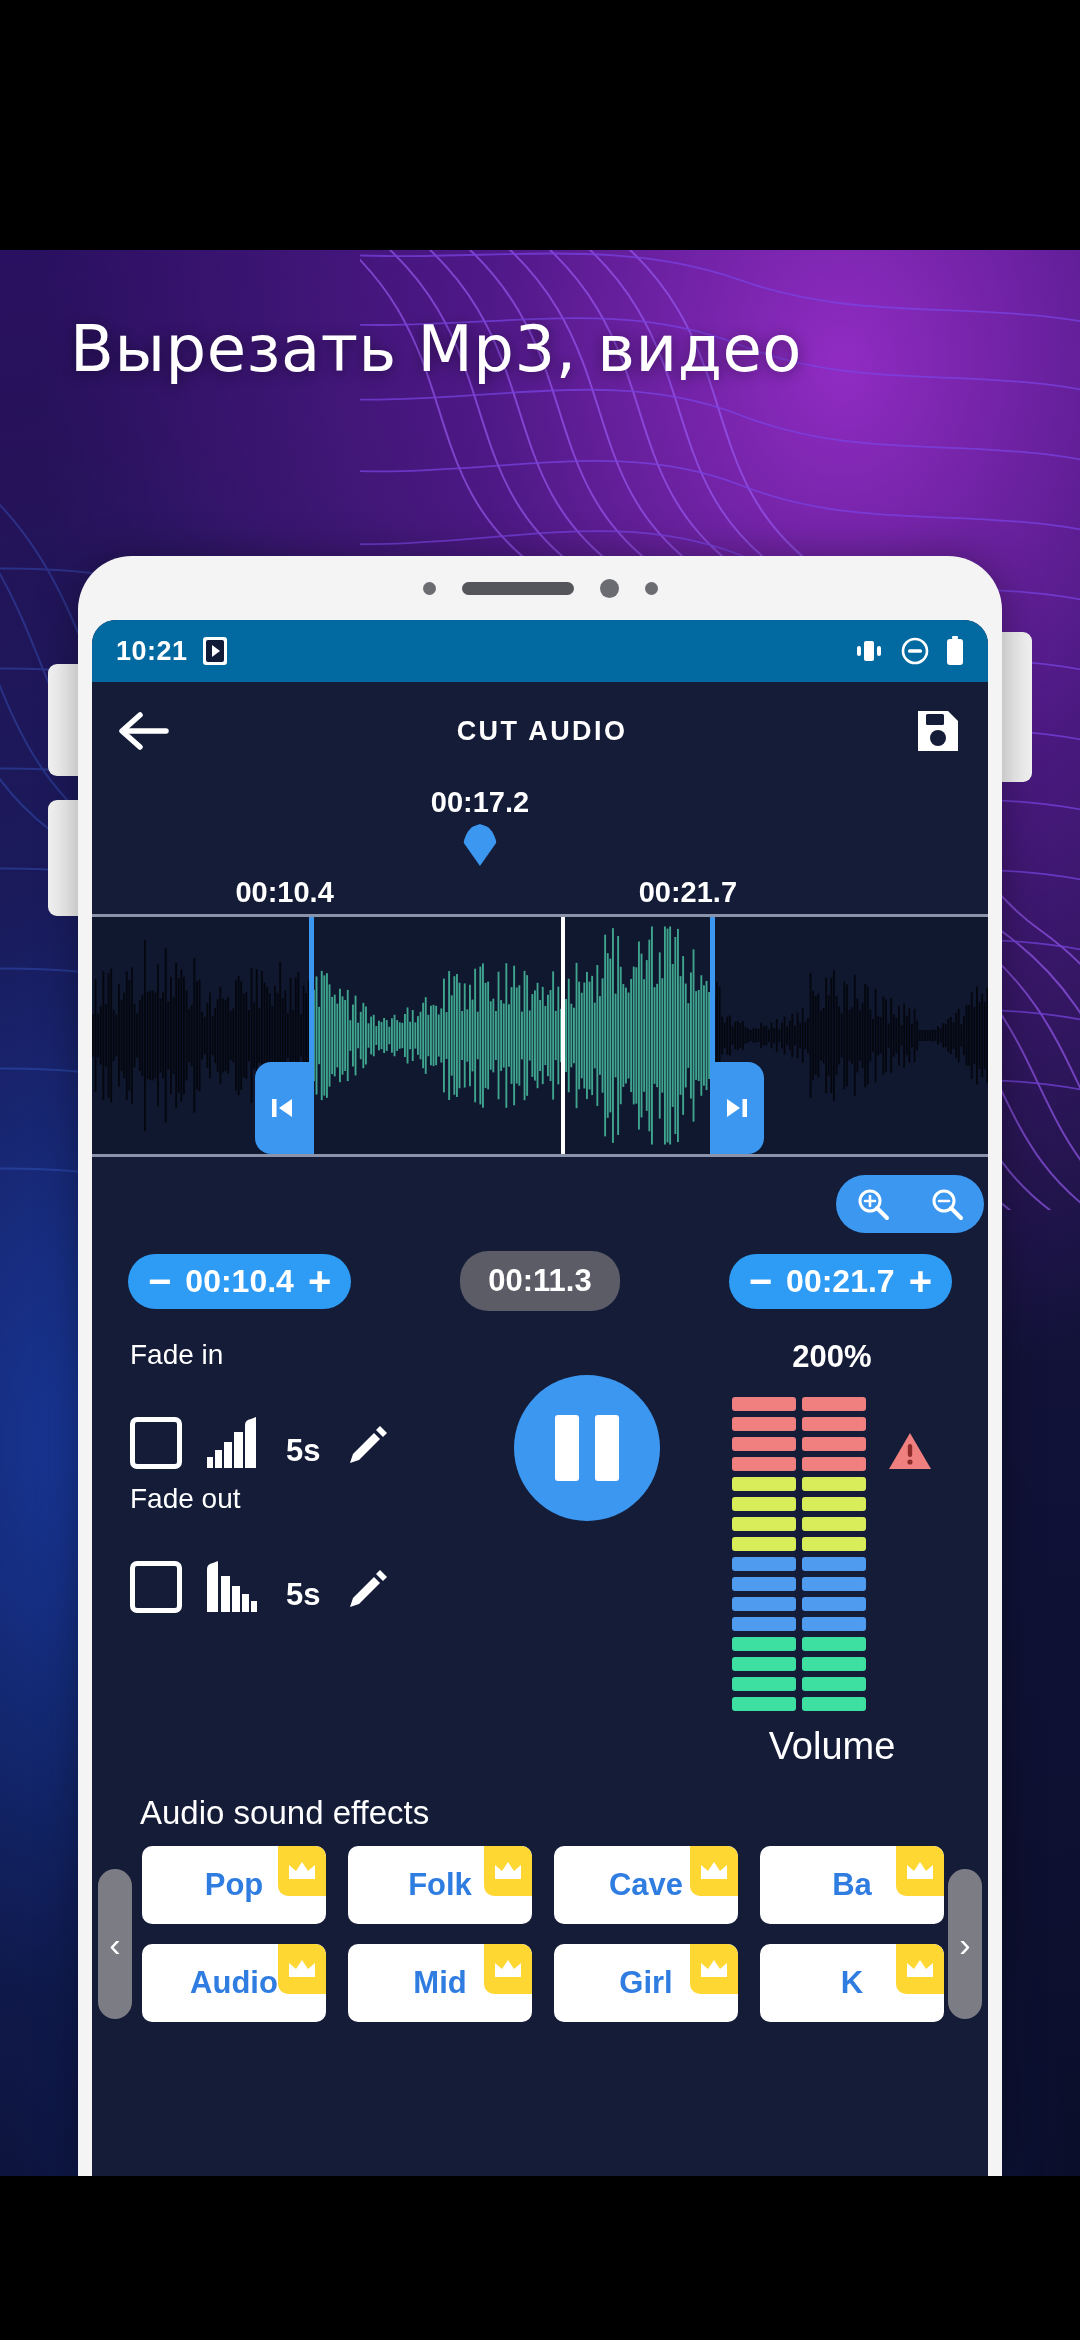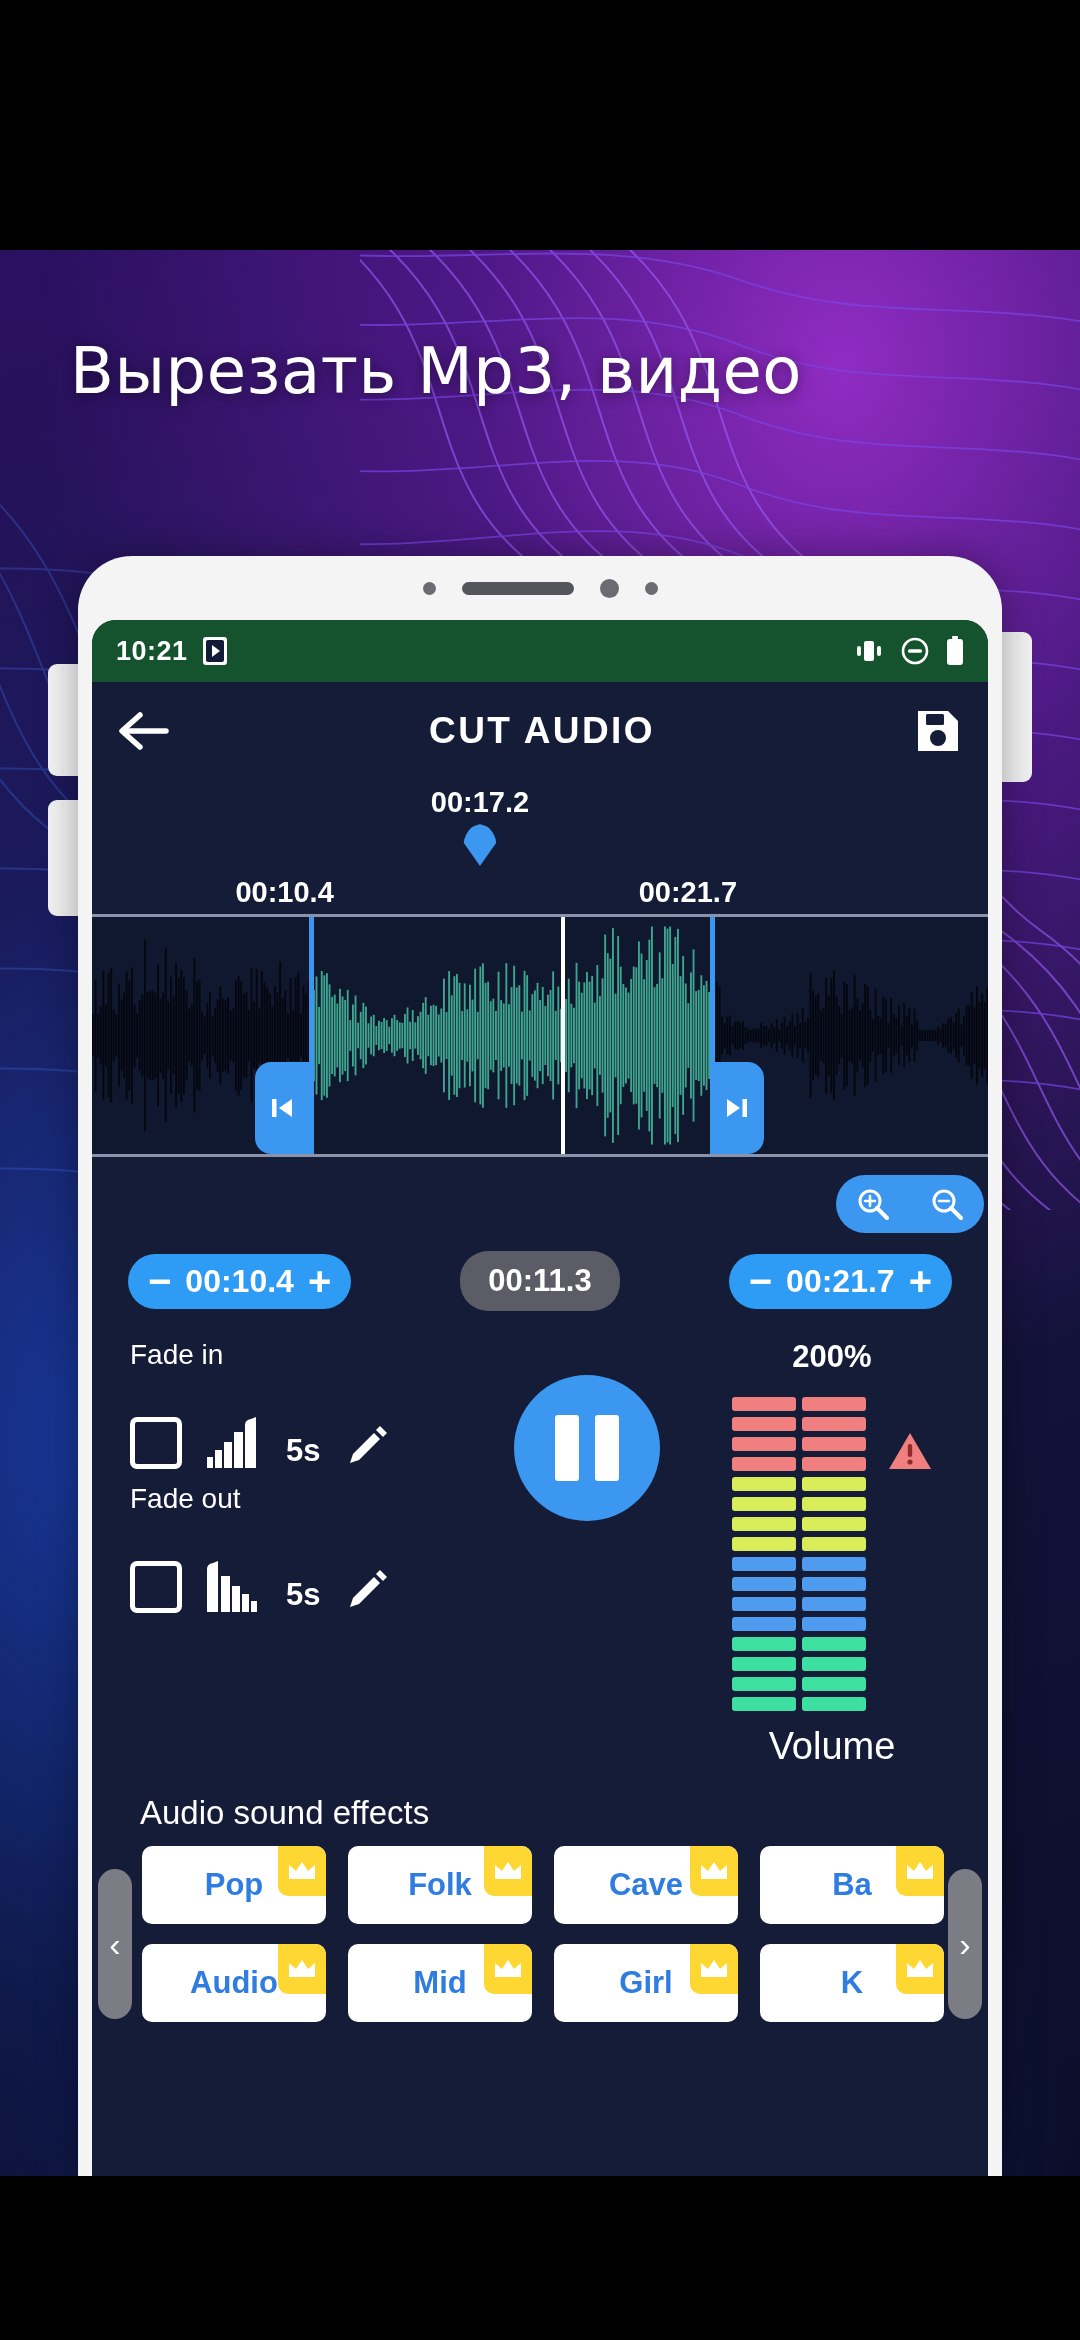--- a/index.html
+++ b/index.html
@@ -22,21 +22,21 @@
       radial-gradient(70% 45% at 50% 100%, rgba(20,60,170,.55) 0%, rgba(10,14,50,0) 70%),
       linear-gradient(170deg,#2a1060 0%,#211352 22%,#17133f 48%,#0f1236 70%,#0b0e2a 100%);
     overflow:hidden;
   }
   
   #wave-field { position:absolute; right:-40px; top:-40px; width:760px; height:1000px; opacity:.85; }
   #wave-field2 { position:absolute; left:-200px; top:250px; width:760px; height:900px; opacity:.6; }
 
   
   #promo-title {
-    position:absolute; left:0; top:334px; width:872px; text-align:center;
+    position:absolute; left:0; top:312px; width:872px; text-align:center;
     color:#fff; font-size:64px; letter-spacing:.5px; font-weight:400;
     text-shadow:0 2px 14px rgba(0,0,0,.45);
     font-family:"DejaVu Sans", sans-serif; z-index:5;
   }
 
   
   #phone {
     position:absolute; left:78px; top:556px; width:924px; height:1620px;
     background:#f4f4f4; border-radius:54px 54px 0 0; z-index:10;
     box-shadow:0 0 40px rgba(0,0,0,.35);
@@ -54,29 +54,29 @@
   #btn-power    { left:998px; top:632px; width:34px; height:150px; border-radius:0 9px 9px 0; }
 
   
   #screen {
     position:relative; width:896px; height:1556px; background:#141c38;
     border-radius:24px 24px 0 0; overflow:hidden; color:#fff;
   }
 
   
   #status-bar {
-    height:62px; background:#14532d; display:flex; align-items:center;
+    height:62px; background:#0369a1; display:flex; align-items:center;
     padding:0 24px; font-size:27px; font-weight:bold; letter-spacing:.5px;
   }
   #status-left { display:flex; align-items:center; gap:14px; }
   #status-right { margin-left:auto; display:flex; align-items:center; gap:17px; }
 
   
   #app-bar { height:98px; display:flex; align-items:center; padding:0 26px; background:#141c38; }
-  #app-title { flex:1; text-align:center; font-size:37px; font-weight:bold; letter-spacing:2.4px; }
+  #app-title { flex:1; text-align:center; font-size:27px; font-weight:bold; letter-spacing:2.4px; }
 
   
   #playhead-row { position:relative; height:96px; }
   #playhead-time {
     position:absolute; left:calc(43.3% - 90px); top:6px; width:180px; text-align:center;
     font-size:29px; font-weight:bold;
   }
   #playhead-pin {
     position:absolute; left:43.3%; top:44px; width:34px; height:42px; margin-left:-17px;
     background:#3c97f0; border-radius:50% 50% 50% 50%/60% 60% 40% 40%;

